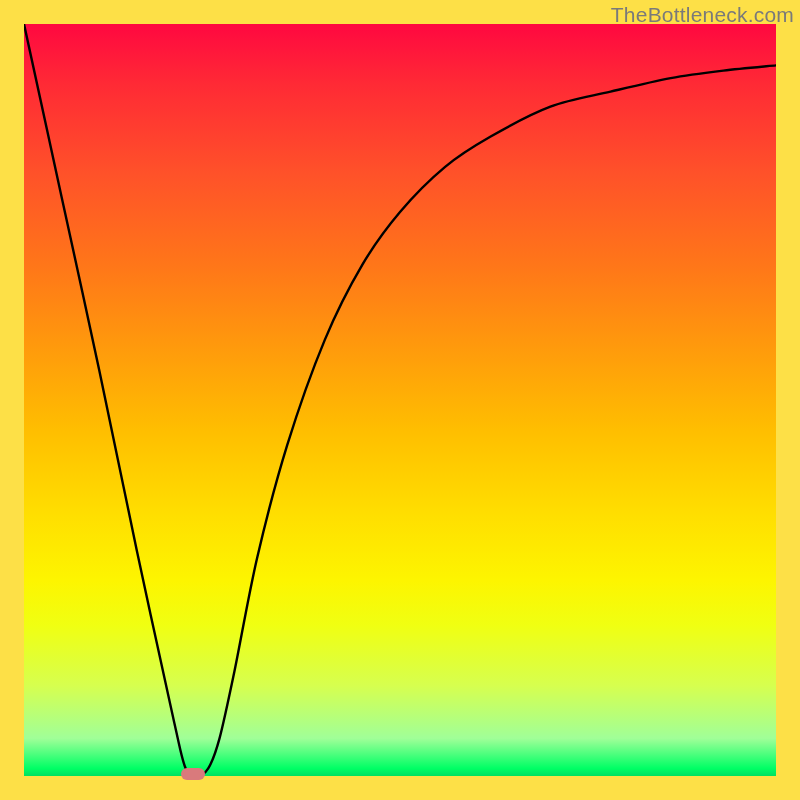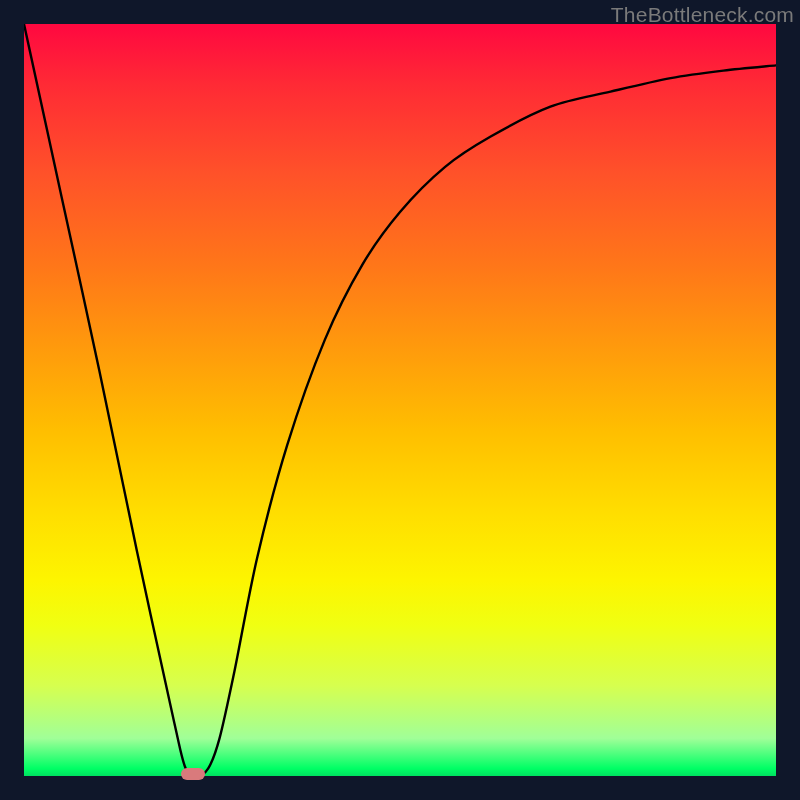--- a/index.html
+++ b/index.html
@@ -7,21 +7,21 @@
     padding: 0;
     width: 800px;
     height: 800px;
     background: #000;
     overflow: hidden;
   }
   .chart-container {
     position: relative;
     width: 800px;
     height: 800px;
-    background: #0f172a;
+    background: #fde047;
   }
   .plot-area {
     position: absolute;
     left: 24px;
     top: 24px;
     width: 752px;
     height: 752px;
     background: linear-gradient(to bottom,
       #ff0840 0%,
       #ff2a35 8%,

